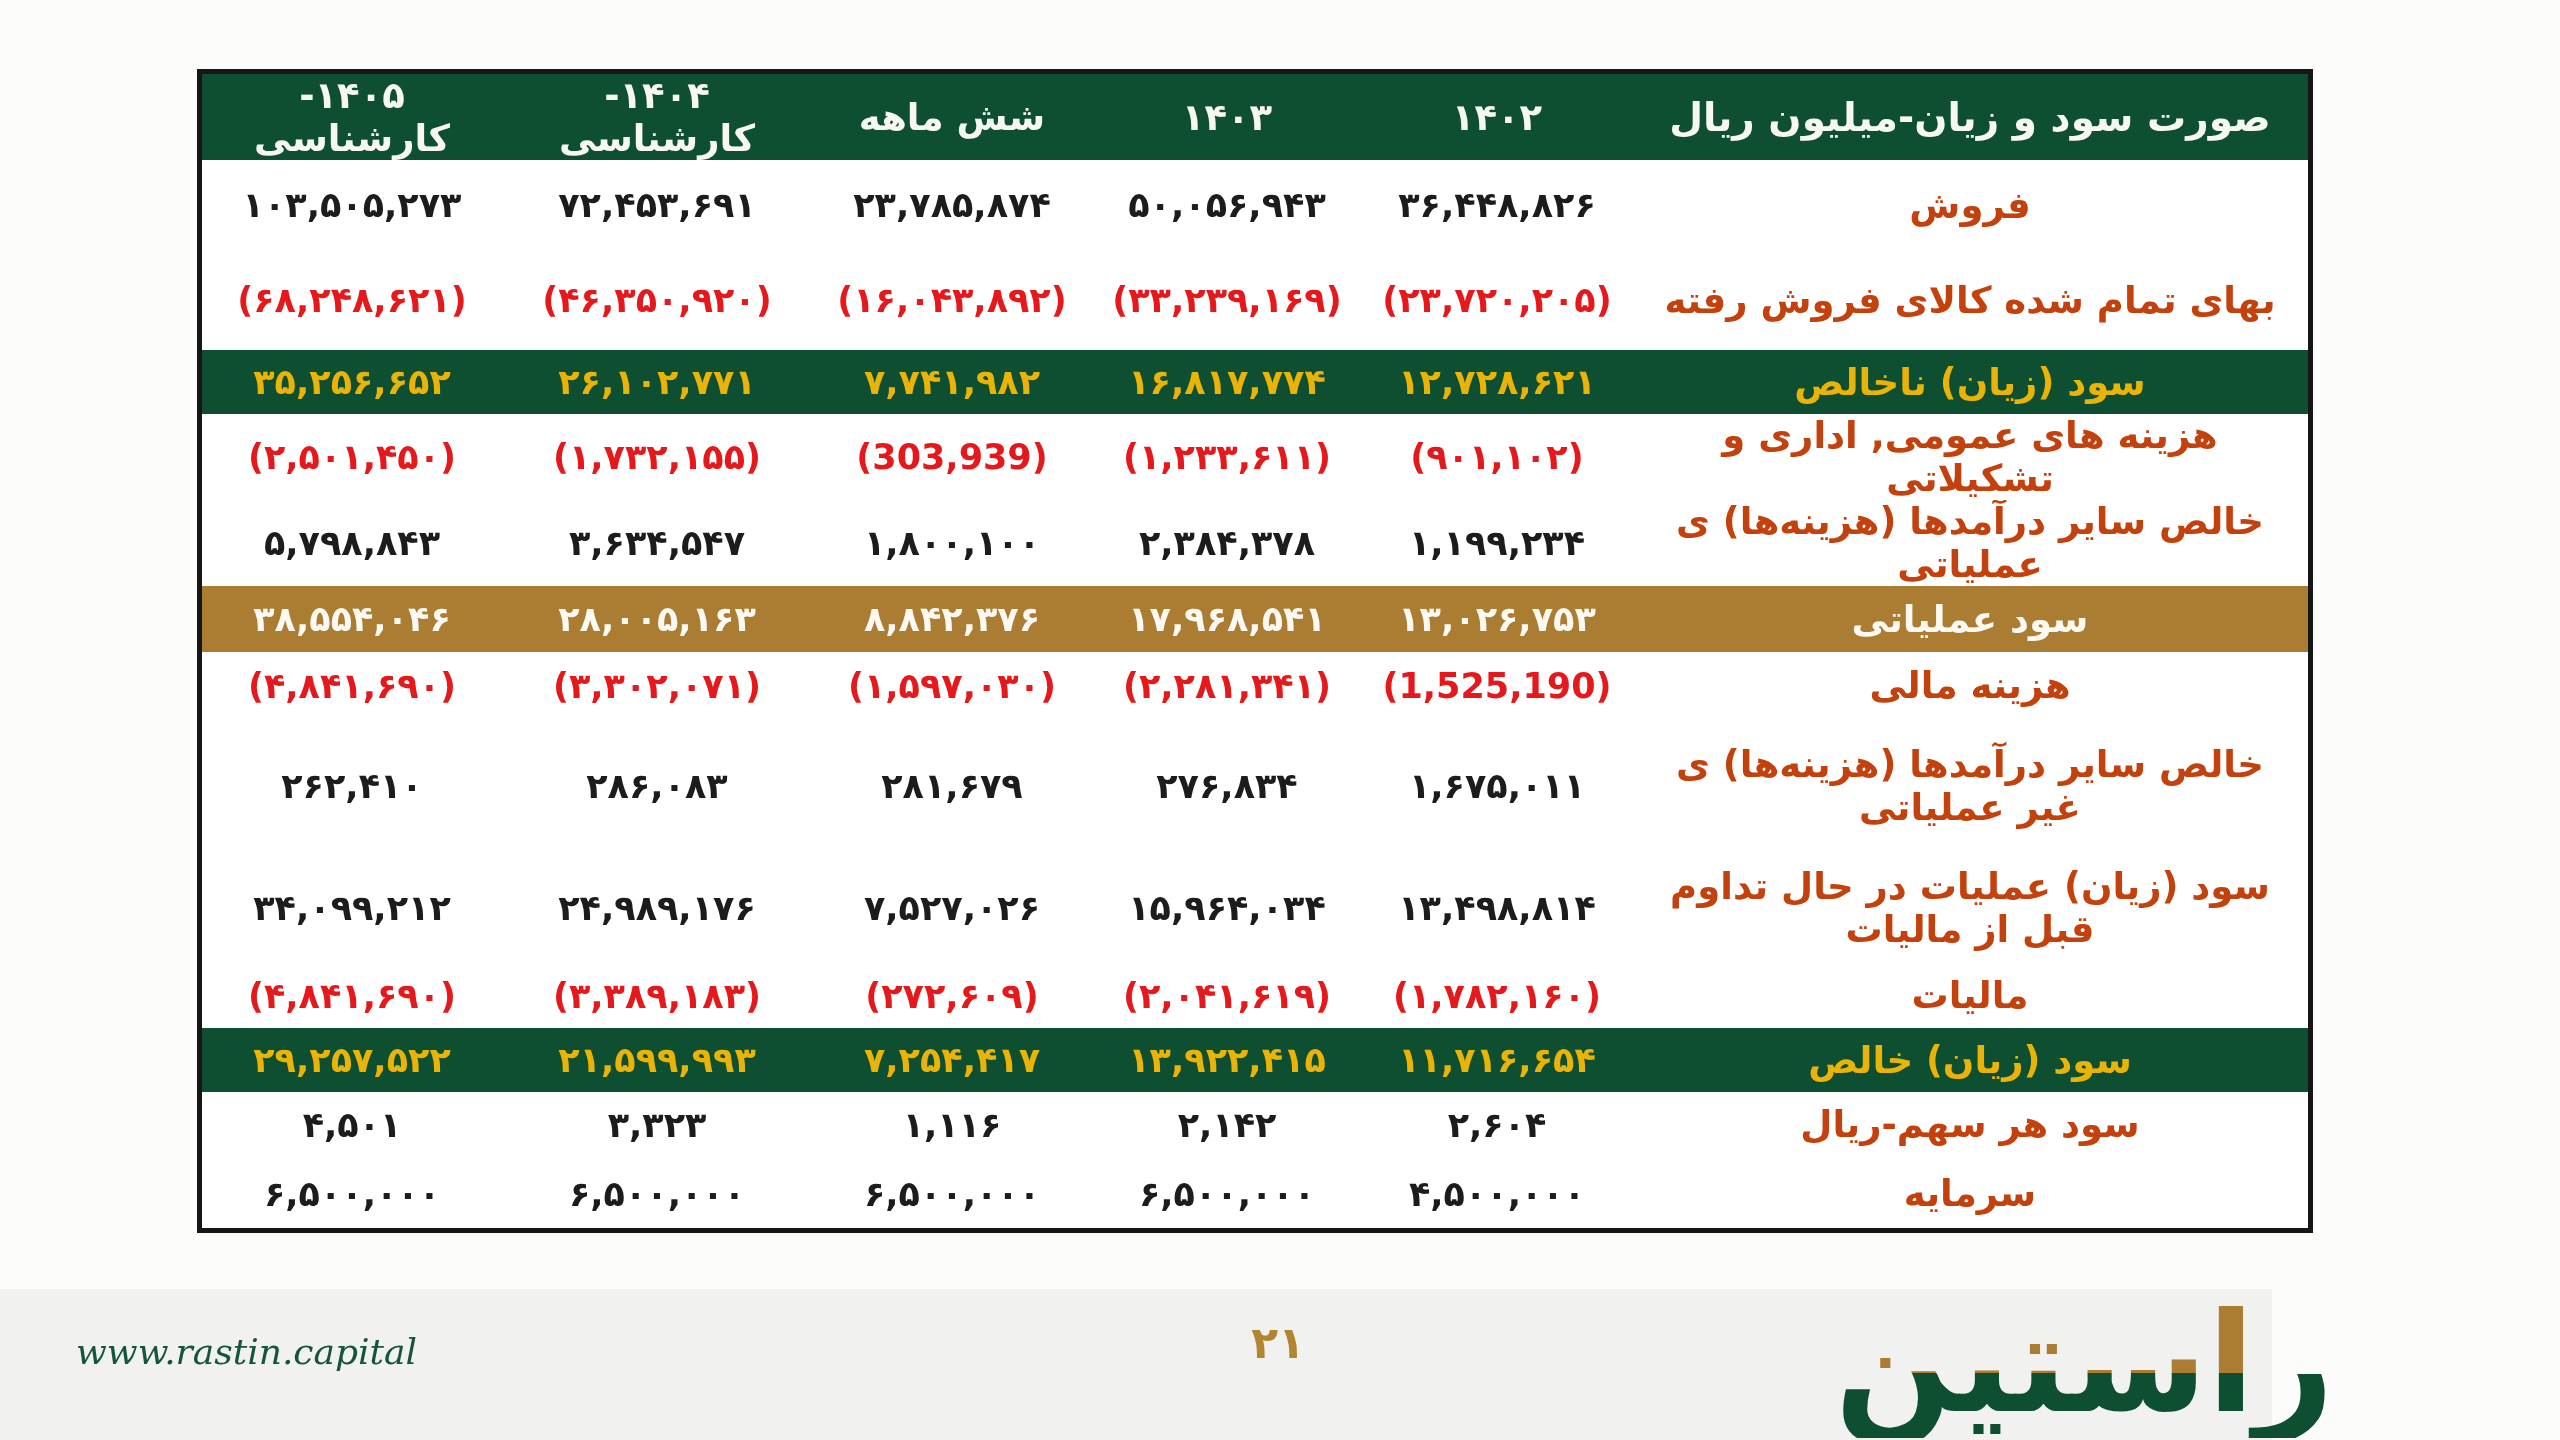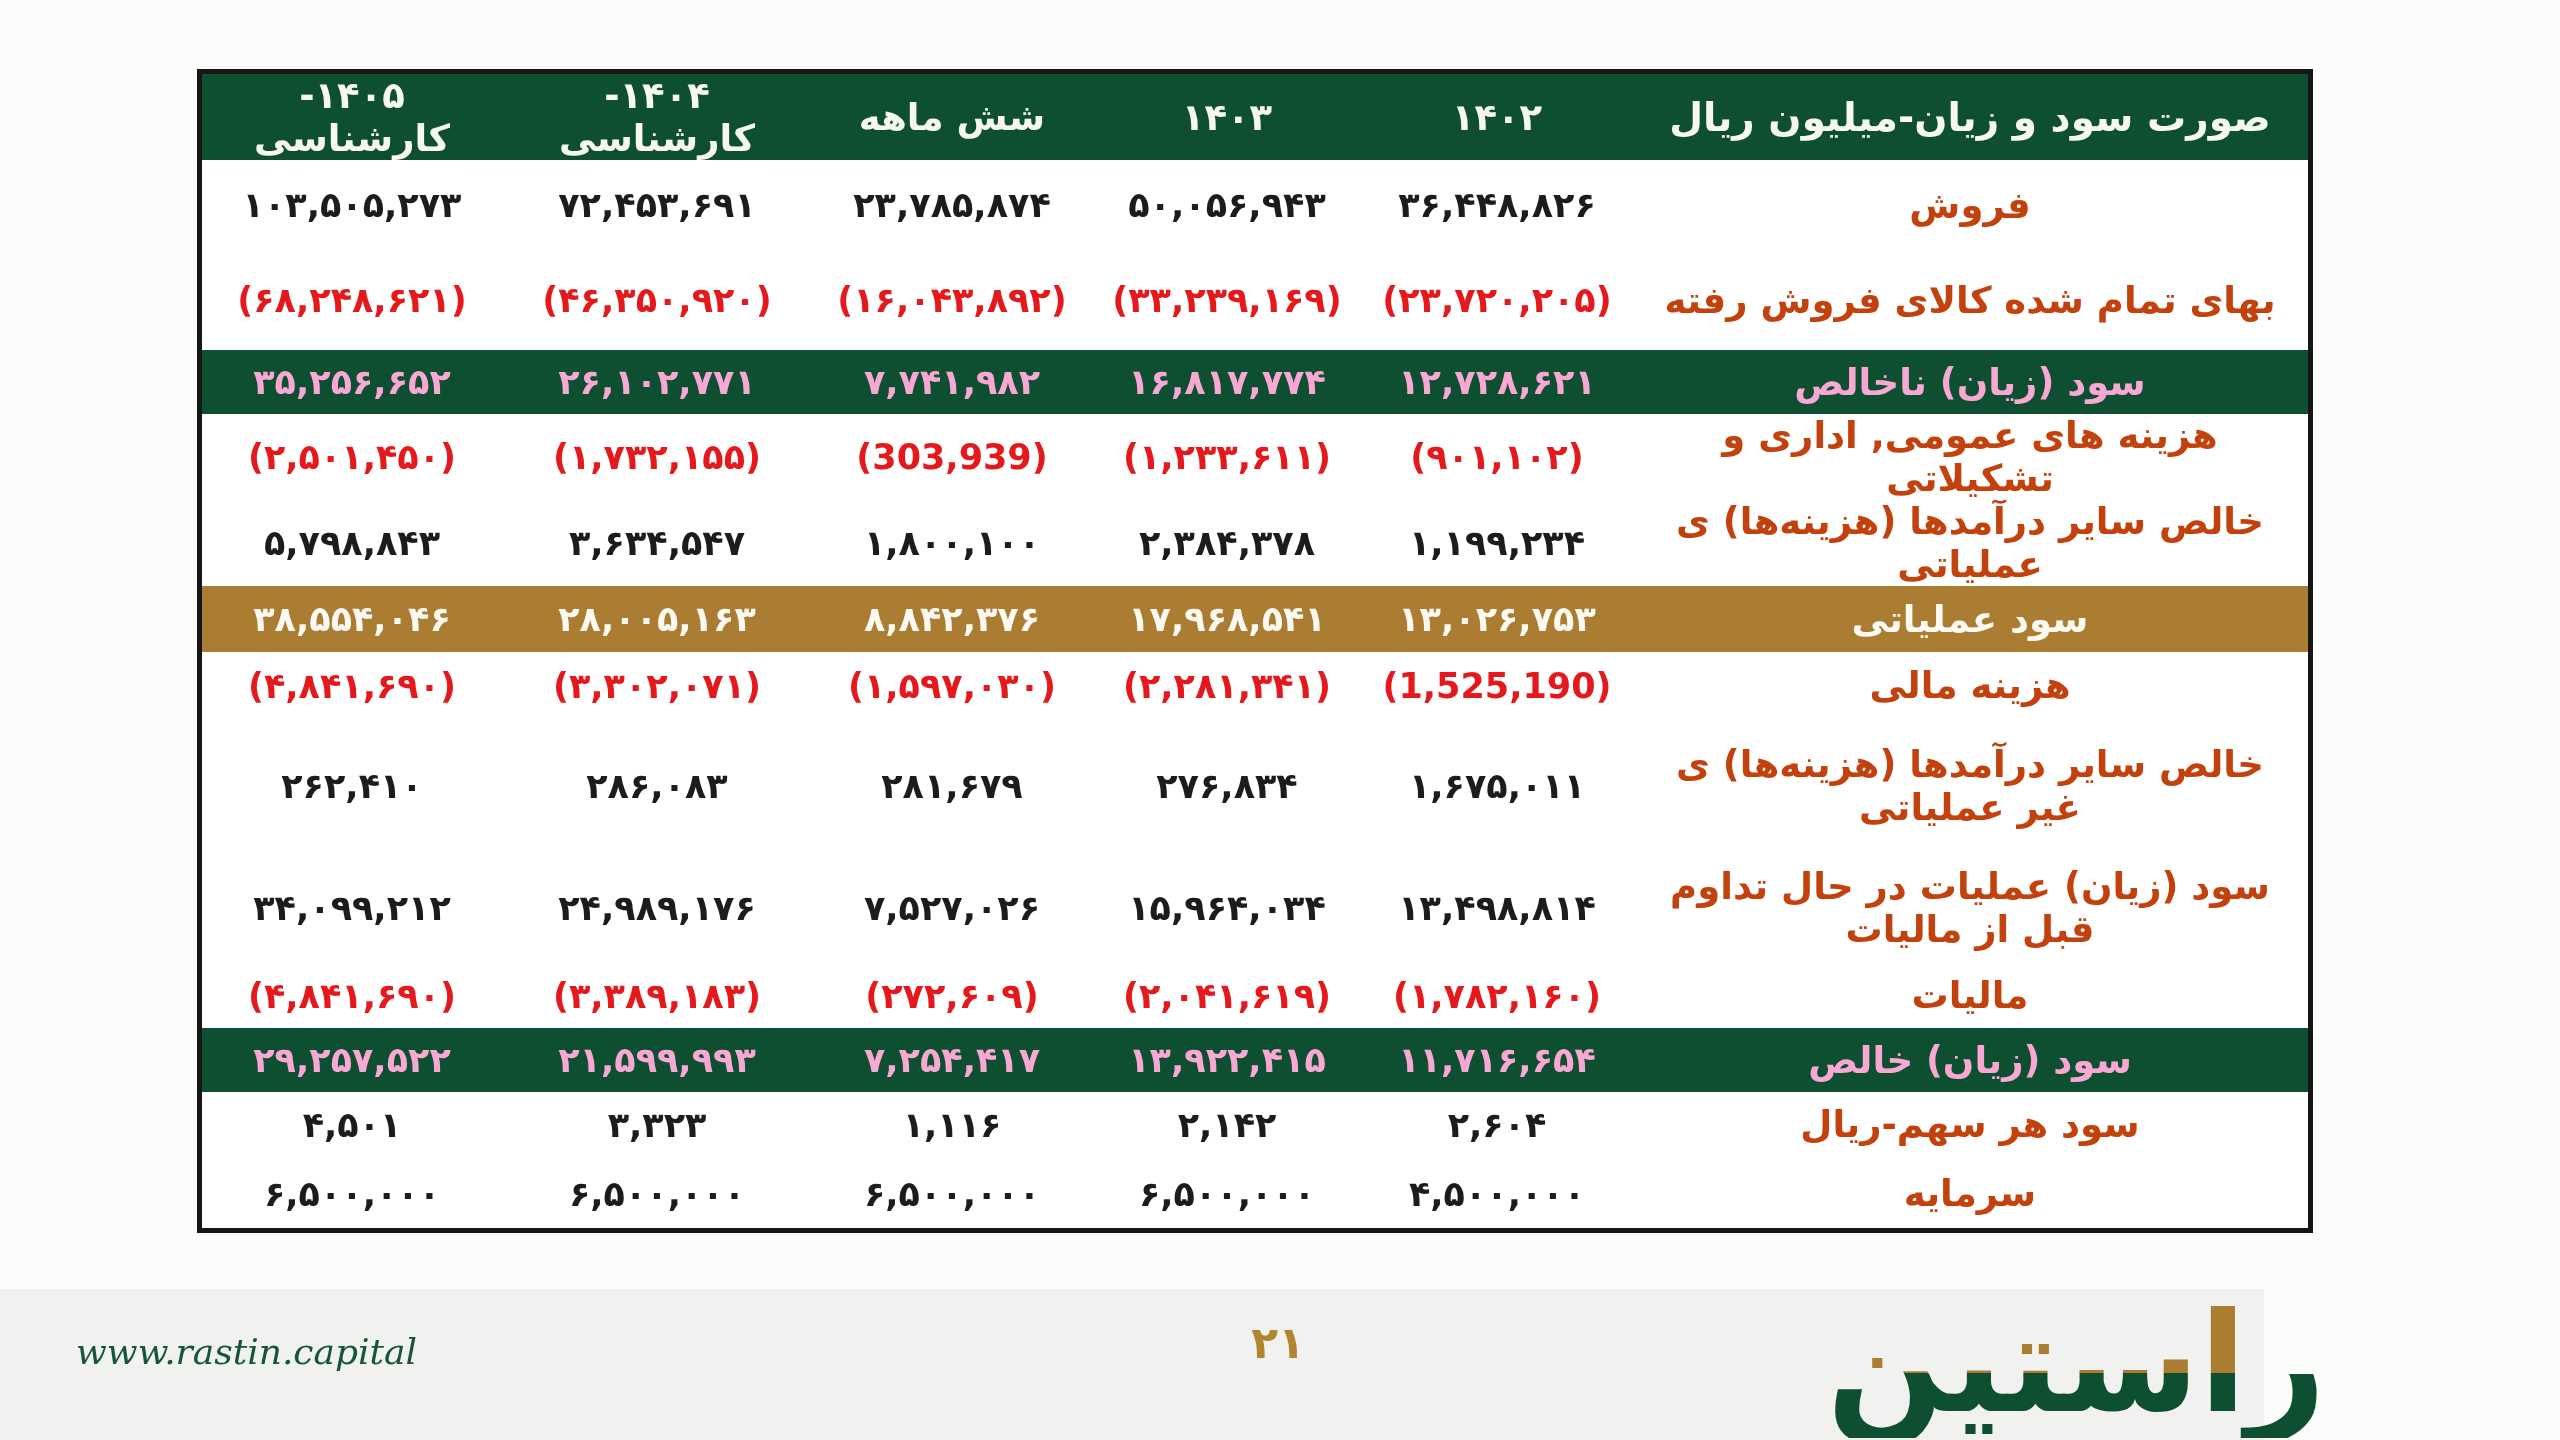--- a/index.html
+++ b/index.html
@@ -25,27 +25,28 @@
     background:#0d4f30;color:#f7f7f2;font-size:37px;height:80px;
   }
   thead th.title-cell{font-size:39px;}
   td.lbl{font-size:37px;color:#c2410c;}
   td.val{
     font-size:35px;color:#1c1c1c;
     direction:ltr;unicode-bidi:isolate;
   }
   tr.negative td.val{color:#e5191c;}
   tr.row-green td{background:#0d4f30;}
-  tr.row-green td.val,tr.row-green td.lbl{color:#f9a8d4;}
+  tr.row-green td.val,tr.row-green td.lbl{color:#eab308;}
   tr.row-gold td{background:#ab7d32;}
   tr.row-gold td.val,tr.row-gold td.lbl{color:#fbf9f2;margin-top:30px;}
   
   .footer-band{
     position:absolute;left:0;bottom:0;width:2264px;height:151px;
     background:#f1f1ef;
+    padding-left:8px;
   }
   .website{
     position:absolute;left:76px;top:42px;
     font-family:"DejaVu Serif",serif;font-style:italic;
     font-size:36px;color:#15563b;text-decoration:none;
   }
   .page-number{
     position:absolute;left:1248px;top:28px;width:60px;text-align:center;
     font-size:44px;font-weight:700;color:#b2852f;
   }

